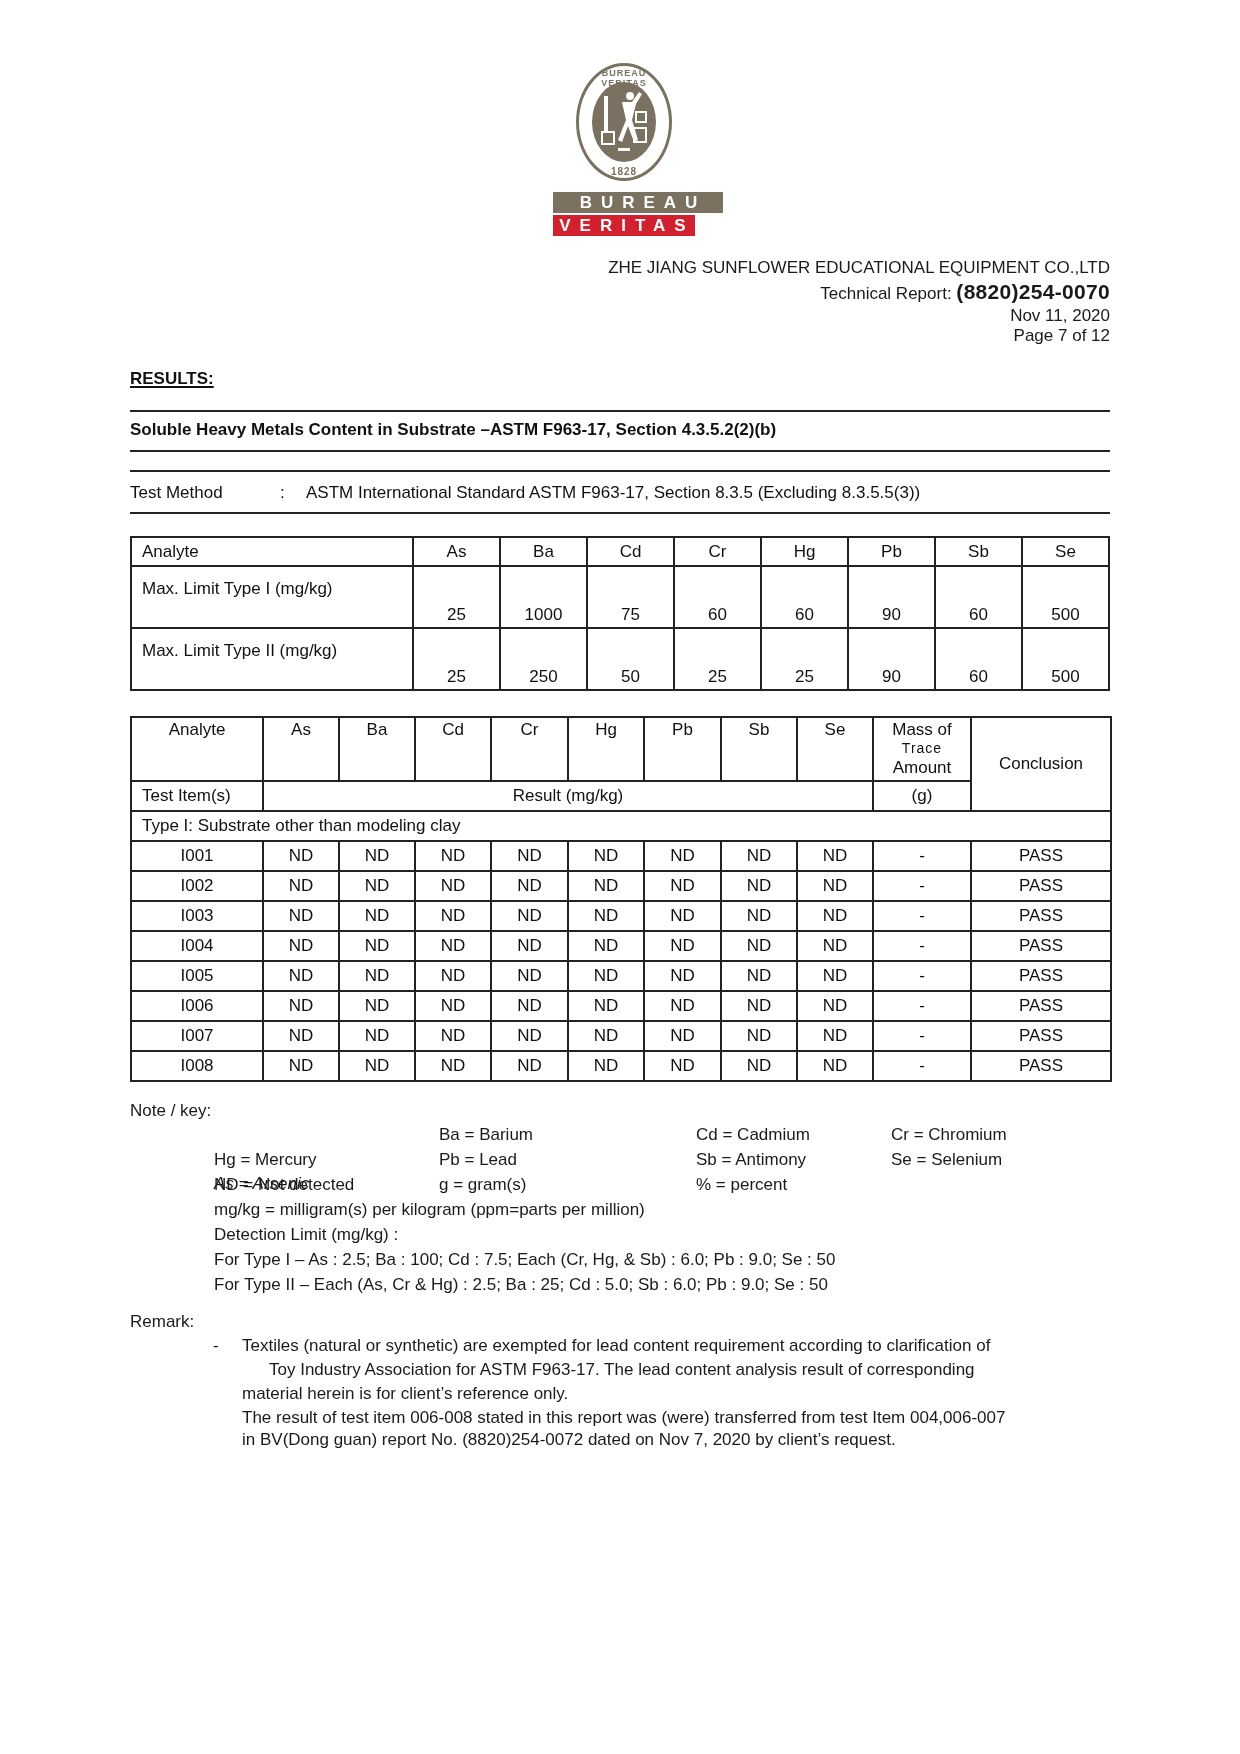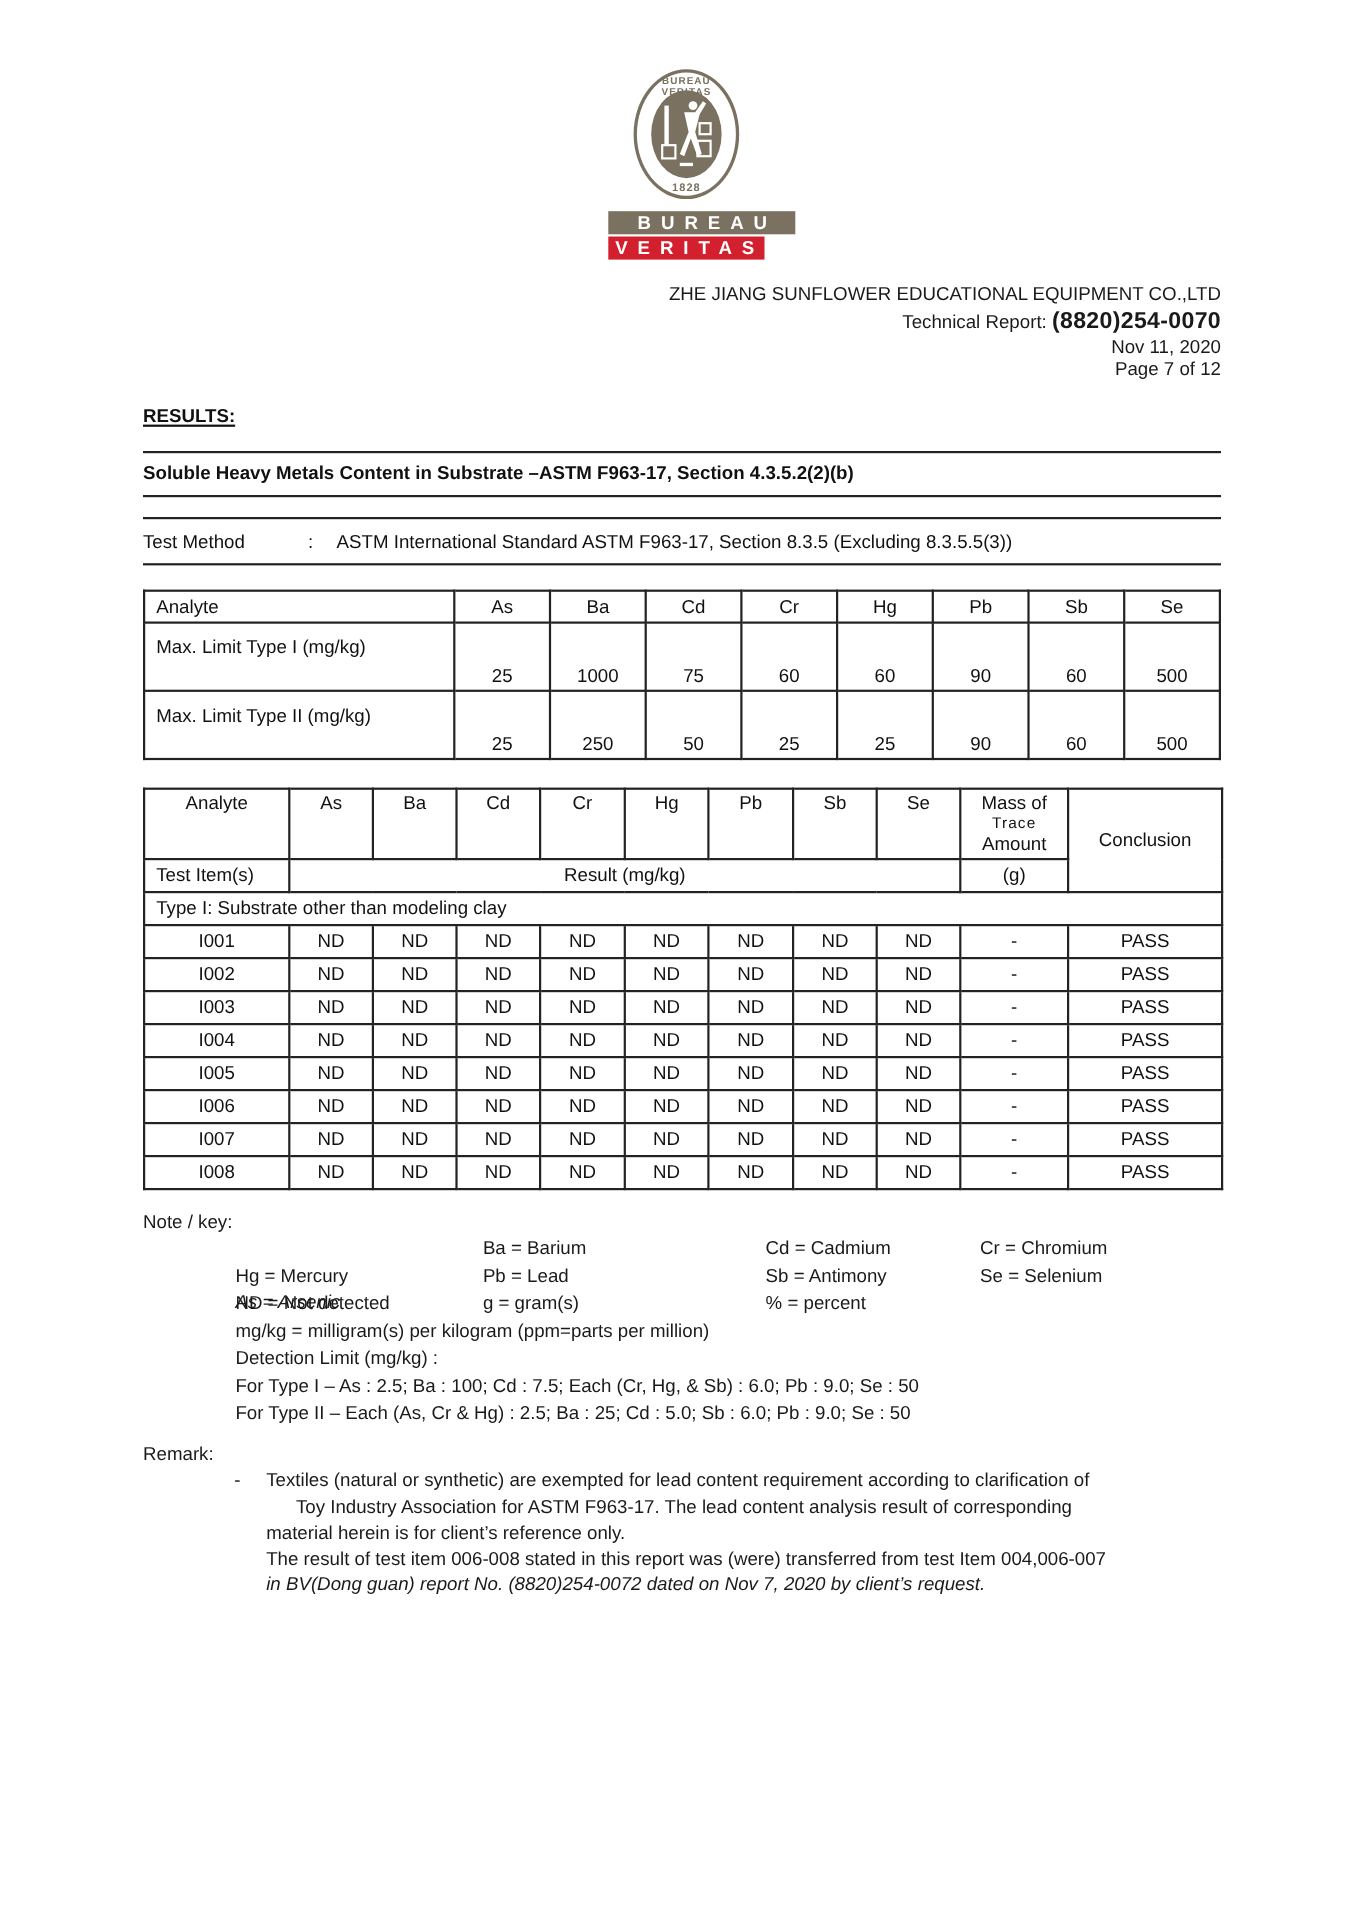--- a/index.html
+++ b/index.html
@@ -321,13 +321,13 @@
 <div class="abs note kc1" style="top:1225px;">Detection Limit (mg/kg) :</div>
 <div class="abs note kc1" style="top:1250px;">For Type I – As : 2.5; Ba : 100; Cd : 7.5; Each (Cr, Hg, &amp; Sb) : 6.0; Pb : 9.0; Se : 50</div>
 <div class="abs note kc1" style="top:1275px;">For Type II – Each (As, Cr &amp; Hg) : 2.5; Ba : 25; Cd : 5.0; Sb : 6.0; Pb : 9.0; Se : 50</div>
 
 <div id="remark-title" class="abs note">Remark:</div>
 <div id="remark-bullet" class="abs">-</div>
 <div class="abs remark" style="top:1336px;">Textiles (natural or synthetic) are exempted for lead content requirement according to clarification of</div>
 <div class="abs remark" style="top:1360px;margin-left:27px;">Toy Industry Association for ASTM F963-17.  The lead content analysis result of corresponding</div>
 <div class="abs remark" style="top:1384px;">material herein is for client’s reference only.</div>
 <div class="abs remark" style="top:1408px;">The result of test item 006-008 stated in this report was (were) transferred from test Item 004,006-007</div>
-<div class="abs remark" style="top:1430px;font-style:italic;">in BV(Dong guan) report No. (8820)254-0072 dated on Nov 7, 2020 by client’s request.</div>
+<div class="abs remark" style="top:1430px;">in BV(Dong guan) report No. (8820)254-0072 dated on Nov 7, 2020 by client’s request.</div>
 
 </body></html>

